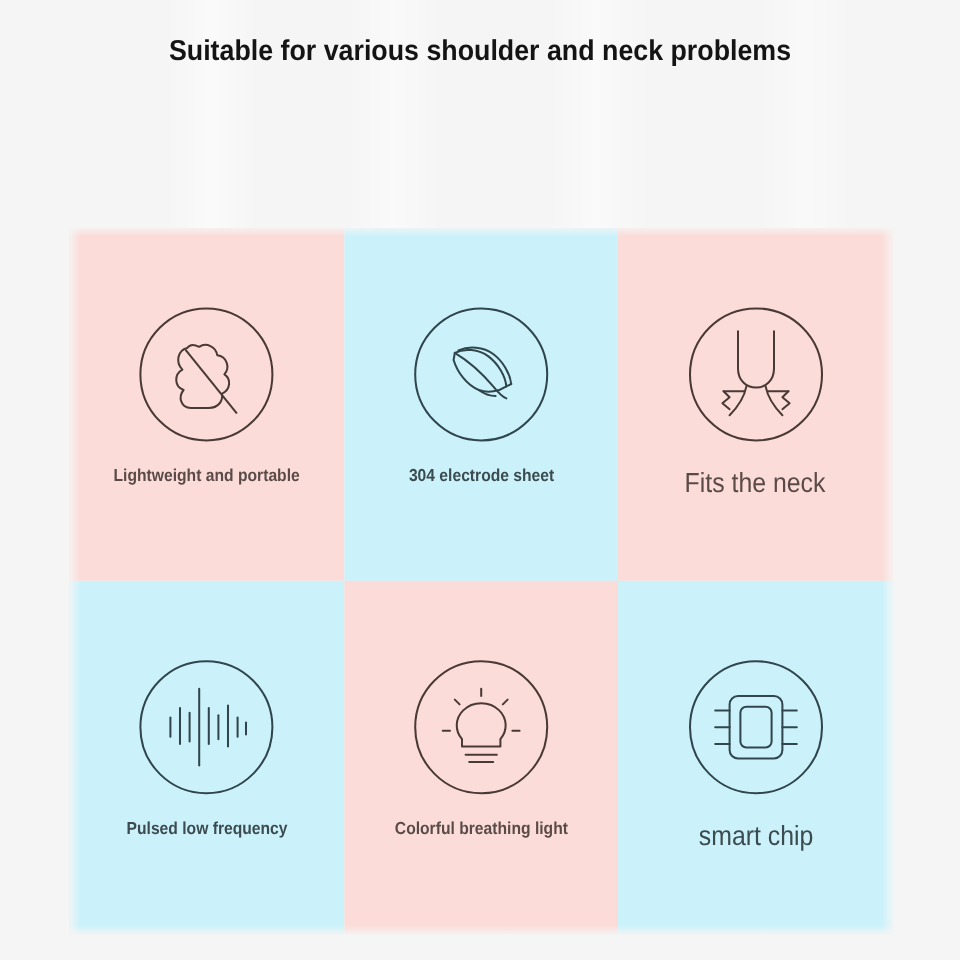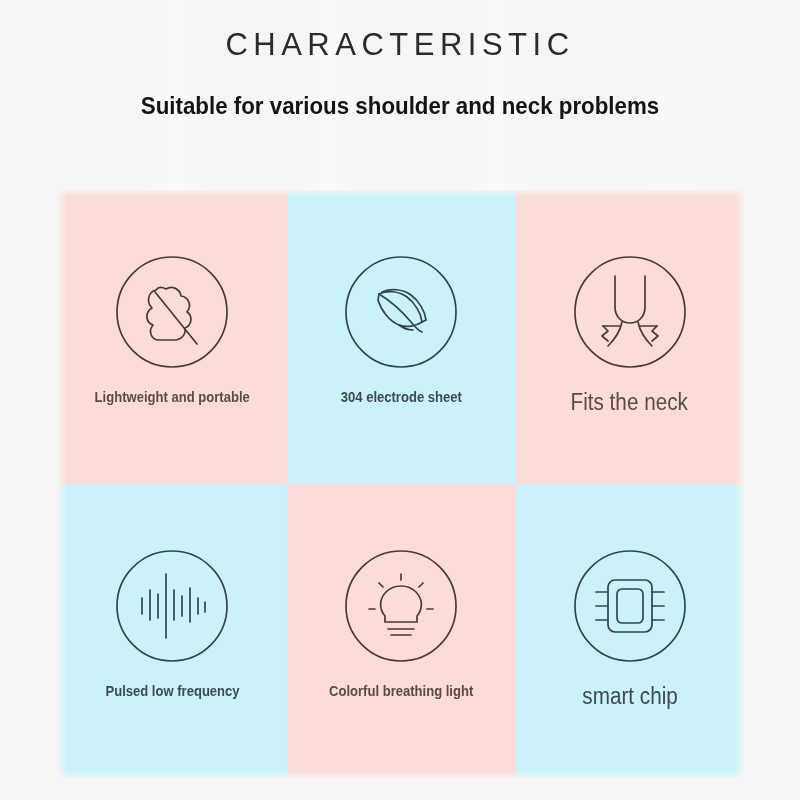--- a/index.html
+++ b/index.html
@@ -104,21 +104,20 @@
   .label.lg{font-size:23px;font-weight:normal;}
   .label.pinktxt{color:#5b4b48;}
   .label.bluetxt{color:#3c4b50;}
 </style>
 </head>
 <body>
 
 <div class="page"></div>
 
 <div class="header">
-  <h1 class="title">CHARACTERISTIC</h1>
   <h2 class="subtitle">Suitable for various shoulder and neck problems</h2>
 </div>
 
 <div class="grid">
 
   <div class="cell pink">
     <div class="icon-wrap">
       <svg width="120" height="120" viewBox="0 0 120 120" fill="none" stroke="#4a3a36" stroke-width="1.7" stroke-linecap="round" stroke-linejoin="round">
         <circle cx="60" cy="60" r="55"></circle>
         <path d="M44 38 C36 40 34 50 40 56 C33 60 33 70 41 73 C36 79 39 88 47 88 L62 88 C70 88 74 82 73 76 C80 73 81 64 75 60 C80 54 77 45 69 44 C68 37 60 33 54 37 C50 35 46 35 44 38 Z"></path>

